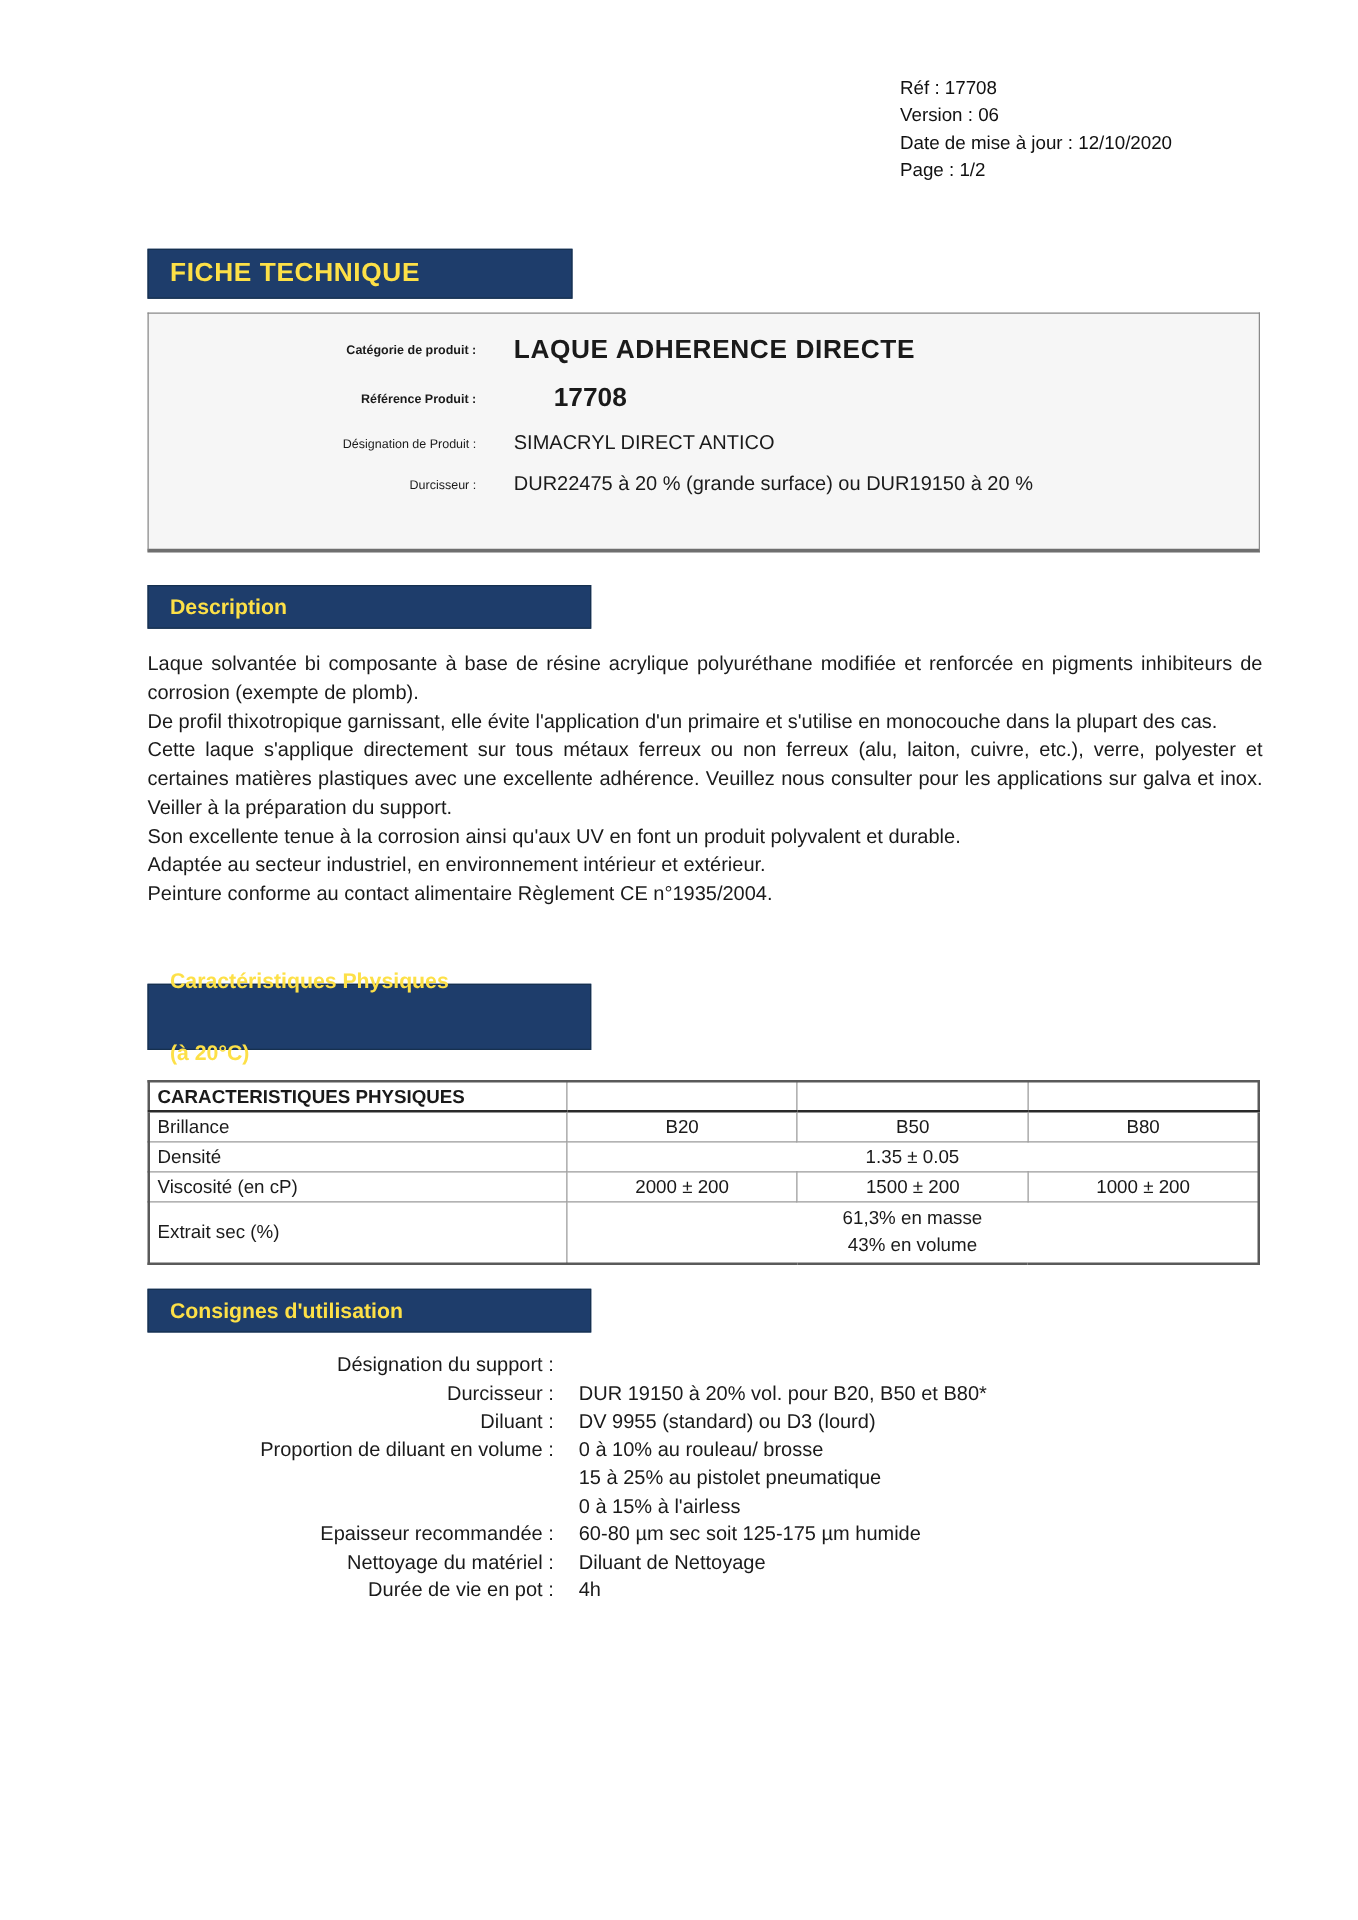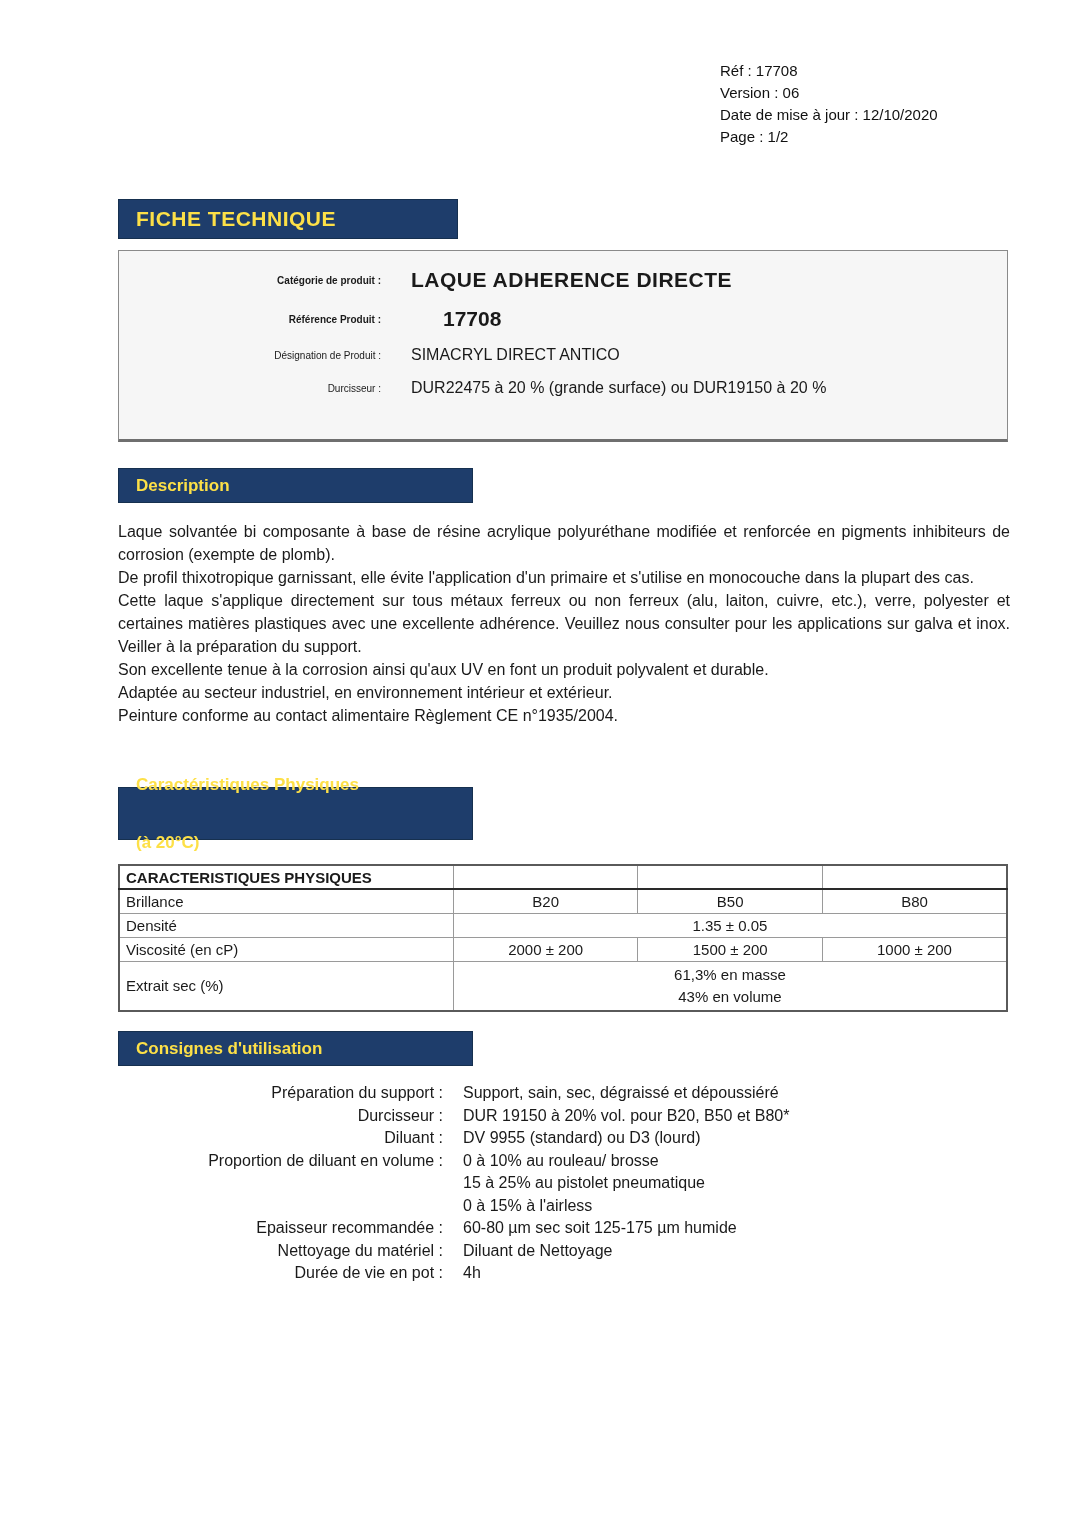--- a/index.html
+++ b/index.html
@@ -166,22 +166,21 @@
     </tr>
   </tbody>
     </table>
 
   <div class="banner sec" style="top:1031px;">
     <span>Consignes d'utilisation</span>
   </div>
 
   <div class="usage-list">
     <div class="u-row">
-      <div class="u-label">Préparation du support :</div>
-      <div class="u-value">Support, sain, sec, dégraissé et dépoussiéré</div>
+      <div class="u-label">Désignation du support :</div>
     </div>
     <div class="u-row">
       <div class="u-label">Durcisseur :</div>
       <div class="u-value">DUR 19150 à 20% vol. pour B20, B50 et B80*</div>
     </div>
     <div class="u-row">
       <div class="u-label"></div>
     </div>
     <div class="u-row">
       <div class="u-label">Diluant :</div>

